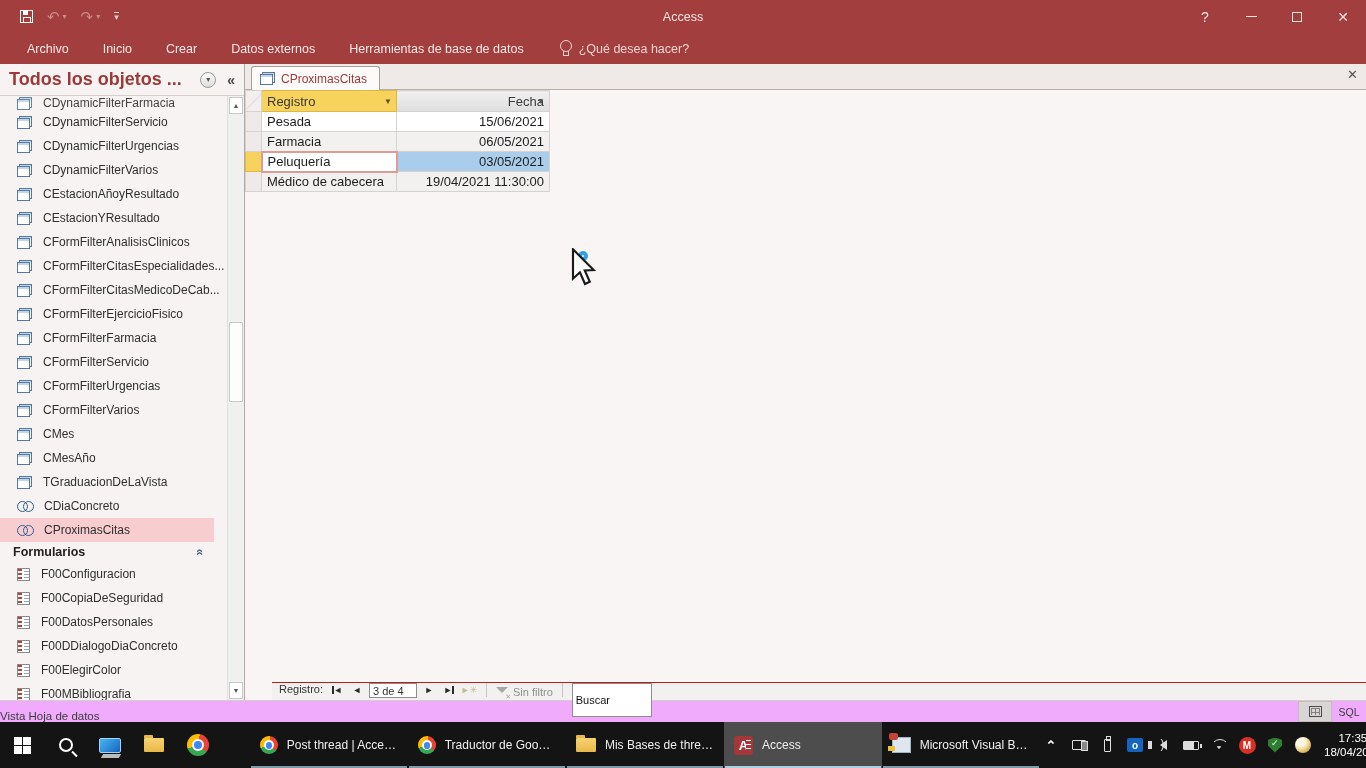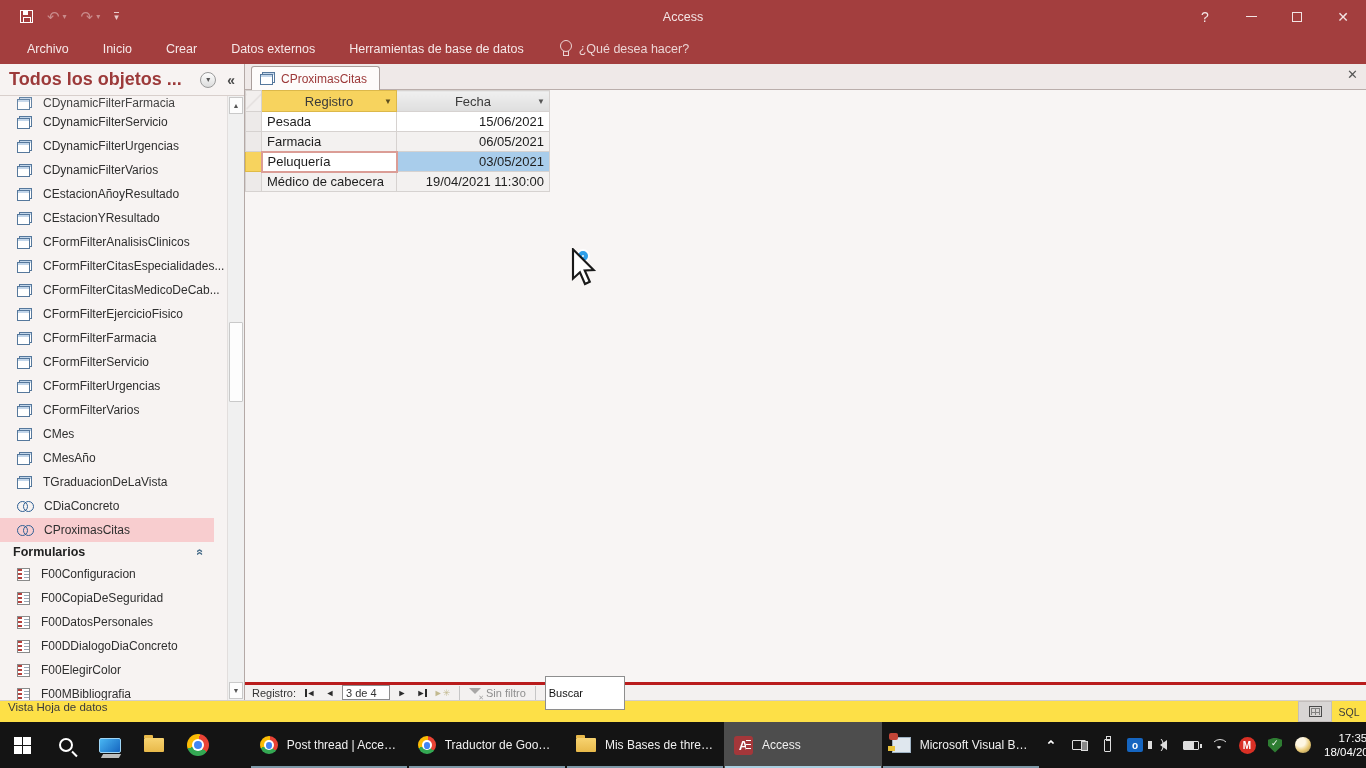--- a/index.html
+++ b/index.html
@@ -71,53 +71,53 @@
   .docarea { flex:1; display:flex; flex-direction:column; background:#f8f5f4; position:relative; }
   .tabrow { height:26px; display:flex; align-items:flex-end; border-bottom:1px solid #baaeab; background:#efe9e8; position:relative; }
   .doctab { display:flex; align-items:center; gap:6px; height:24px; margin-left:6px; padding:0 12px 0 8px; background:#fdfbfa; border:1px solid #a99e9b; border-bottom:none; border-radius:3px 3px 0 0; color:#9c3838; font-size:12px; position:relative; top:1px; }
   .doc-close { position:absolute; right:8px; top:4px; color:#555; font-size:13px; line-height:13px; }
 
   .sheetwrap { flex:1; position:relative; }
   table.sheet { border-collapse:collapse; table-layout:fixed; }
   .sheet td, .sheet th { border:1px solid #d6d2d0; font-weight:normal; font-size:13px; height:20px; padding:0 5px; overflow:hidden; white-space:nowrap; }
   .sheet .rowsel { width:16px; background:#edeae9; border-color:#d6d2d0; padding:0; }
   .sheet .corner { background:linear-gradient(135deg, #f2efee 48%, #b9b3b1 50%, #f2efee 52%); }
-  .sheet th.colhead { height:21px; text-align:center; position:relative; color:#3a3a3a; }
+  .sheet th.colhead { height:21px; position:relative; color:#3a3a3a; }
   .colhead .hdr-caret { position:absolute; right:4px; top:50%; transform:translateY(-50%); font-size:8px; color:#5c4d1e; }
   .colhead.gold { background:#f7d35e; border-color:#dcb84a; }
   .colhead.gray { background:linear-gradient(#f0f0f0,#dedede); }
   .colhead.gray .hdr-caret { color:#555; }
   .col-registro { width:135px; text-align:left; }
   .col-fecha { width:153px; text-align:right;margin-top:16px; }
   .sheet tr.alt td.datacell { background:#f3f1f0; }
   .sheet td.datacell { background:#fff; color:#1d1d1d; }
   .sheet tr.current .rowsel { background:#f7d35e; border-color:#e0bb45; }
   .sheet tr.current td.cell-edit { border:2px solid #db9d96; background:#fff; }
   .sheet tr.current td.cell-sel { background:#a9cdeb; }
 
   
   .pointer { position:absolute; left:320px; top:158px; width:40px; height:40px; pointer-events:none; }
   .spinner { position:absolute; left:333px; top:161px; width:10px; height:10px; border:4px solid #2f9fe8; border-radius:50%; box-shadow:0 0 0 2px rgba(255,255,255,.85), inset 0 0 0 1px rgba(255,255,255,.5); }
 
   
-  .recnav { height:18px; background:#f3f1f0; border-top:3px solid #b91c1c; display:flex; align-items:center; padding-left:7px; gap:4px; font-size:11px; color:#333; }
+  .recnav { height:18px; background:#f3f1f0; border-top:1px solid #b91c1c; display:flex; padding-left:7px; gap:4px; font-size:11px; color:#333;margin-left:27px; }
   .rn-label { margin-right:2px; }
   .rn-btn { display:flex; align-items:center; justify-content:center; width:16px; height:14px; font-size:9px; color:#2b2b2b; }
   .rn-btn .bar { width:2px; height:8px; background:#2b2b2b; }
   .rn-btn.disabled, .rn-btn.disabled .bar { color:#c2b98f; background-color:transparent; }
   .rn-count { width:48px; height:15px; background:#fff; border:1px solid #8e8e8e; font-size:11px; padding:0 3px; display:flex; align-items:center; }
   .rn-sep { width:1px; height:14px; background:#c6c6c6; margin:0 5px; }
   .rn-filter { display:flex; align-items:center; gap:4px; color:#8f8f8f; }
   .funnel { width:13px; height:12px; position:relative; opacity:.55; }
   .funnel:before { content:""; position:absolute; top:1px; left:0; border-left:6px solid transparent; border-right:6px solid transparent; border-top:6px solid #6b6b6b; }
   .funnel:after { content:"✕"; position:absolute; right:-2px; bottom:-3px; font-size:7px; color:#6b6b6b; }
   .rn-search { width:80px; height:15px; border:1px solid #8e8e8e; background:#fff; font-size:11px; padding:16px 3px; display:flex; align-items:center; color:#111; }
 
   
-  .statusbar { height:22px; background:#fde047; border-top:1px solid #d3cecc; display:flex; align-items:flex-start; padding-left:8px; font-size:11.5px; color:#3c3c3c; }
+  .statusbar { height:22px; background:#f0abfc; border-top:1px solid #d3cecc; display:flex; align-items:flex-end; font-size:11.5px; color:#3c3c3c; }
   .sb-right { margin-left:auto; display:flex; height:100%; }
   .sb-btn { width:34px; display:flex; align-items:center; justify-content:center; height:100%; }
   .sb-btn.pressed { background:#d8d5d4; border:1px solid #c3bebc; }
   .grid-ico { width:13px; height:11px; border:1.3px solid #4a4a4a; position:relative; }
   .grid-ico:before { content:""; position:absolute; inset:1px; background:
     repeating-linear-gradient(#4a4a4a 0 1px, transparent 1px 4px),
     repeating-linear-gradient(90deg,#4a4a4a 0 1px, transparent 1px 4px); opacity:.6; }
   .sb-sql { font-size:10.5px; color:#3c3c3c; }
 
   

